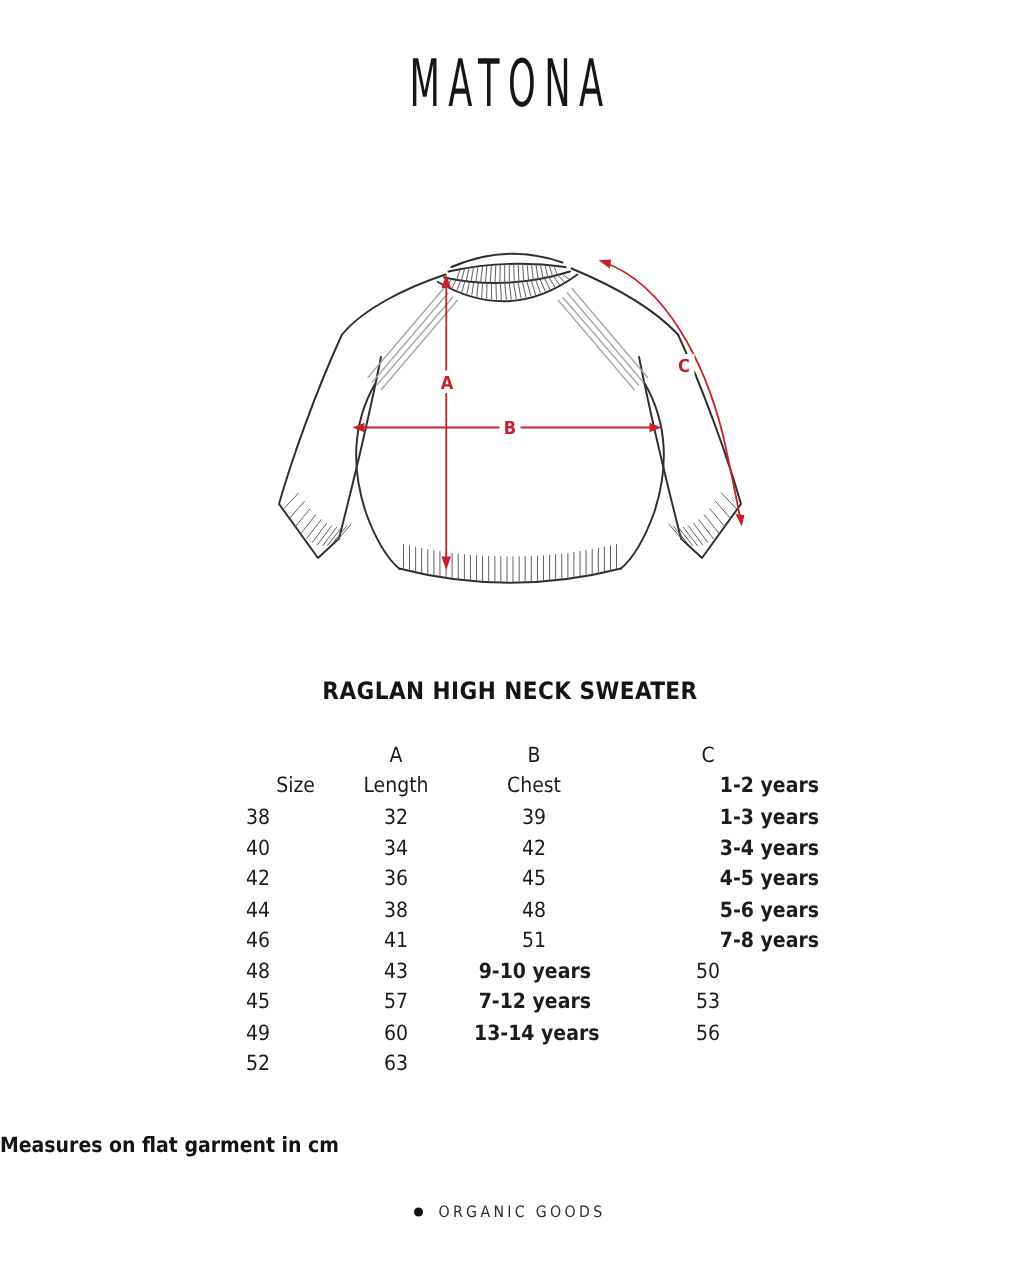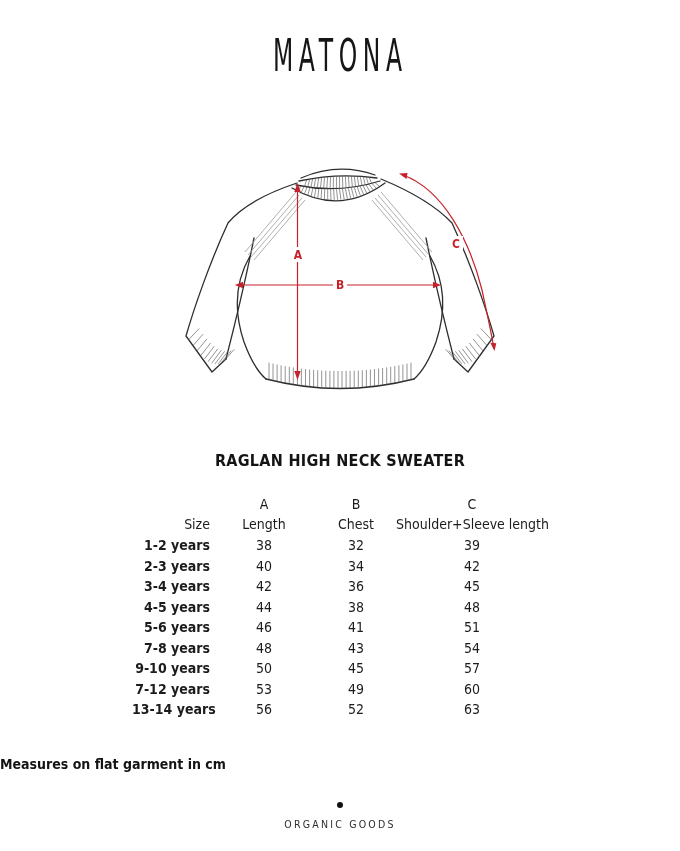--- a/index.html
+++ b/index.html
@@ -35,21 +35,21 @@
          font-size:14px;line-height:20.5px;}
   .sizes .cell{text-align:center;white-space:nowrap;}
   .sizes .c-size{text-align:right;padding-right:2px;}
   .sizes .letter{font-weight:400;line-height:19px;}
   .sizes .hdr{font-weight:normal;line-height:21px;}
   .sizes .sz{font-weight:bold;}
   .note{position:absolute;top:756px;left:0;width:668px;text-align:left;
         font-size:14px;font-weight:bold;color:#141414;}
   
   .brand{position:absolute;top:802px;left:0;width:680px;display:flex;
-         align-items:center;justify-content:center;gap:10px;flex-direction:column;}
+         align-items:center;justify-content:center;gap:10px;}
   .brand .dot{width:6px;height:6px;border-radius:50%;background:#111;flex:0 0 auto;}
   .brand .txt{font-size:10.5px;font-weight:500;letter-spacing:2.2px;color:#2e2e2e;white-space:nowrap;}
 </style>
 </head>
 <body>
 
 <div class="page">
 
   <div class="logo-wrap">
     <span class="logo">MATONA</span>
@@ -228,28 +228,27 @@
 
   <div class="sizes">
     <div class="cell letter c-size"></div>
     <div class="cell letter">A</div>
     <div class="cell letter">B</div>
     <div class="cell letter">C</div>
 
     <div class="cell hdr c-size">Size</div>
     <div class="cell hdr">Length</div>
     <div class="cell hdr">Chest</div>
-    <div class="cell hdr">Shoulder+Sleeve length</div>
 
     <div class="cell sz c-size">1-2 years</div>
     <div class="cell">38</div>
     <div class="cell">32</div>
     <div class="cell">39</div>
 
-    <div class="cell sz c-size">2-3 years</div>
+    <div class="cell sz c-size">1-3 years</div>
     <div class="cell">40</div>
     <div class="cell">34</div>
     <div class="cell">42</div>
 
     <div class="cell sz c-size">3-4 years</div>
     <div class="cell">42</div>
     <div class="cell">36</div>
     <div class="cell">45</div>
 
     <div class="cell sz c-size">4-5 years</div>
@@ -258,21 +257,20 @@
     <div class="cell">48</div>
 
     <div class="cell sz c-size">5-6 years</div>
     <div class="cell">46</div>
     <div class="cell">41</div>
     <div class="cell">51</div>
 
     <div class="cell sz c-size">7-8 years</div>
     <div class="cell">48</div>
     <div class="cell">43</div>
-    <div class="cell">54</div>
 
     <div class="cell sz c-size">9-10 years</div>
     <div class="cell">50</div>
     <div class="cell">45</div>
     <div class="cell">57</div>
 
     <div class="cell sz c-size">7-12 years</div>
     <div class="cell">53</div>
     <div class="cell">49</div>
     <div class="cell">60</div>

